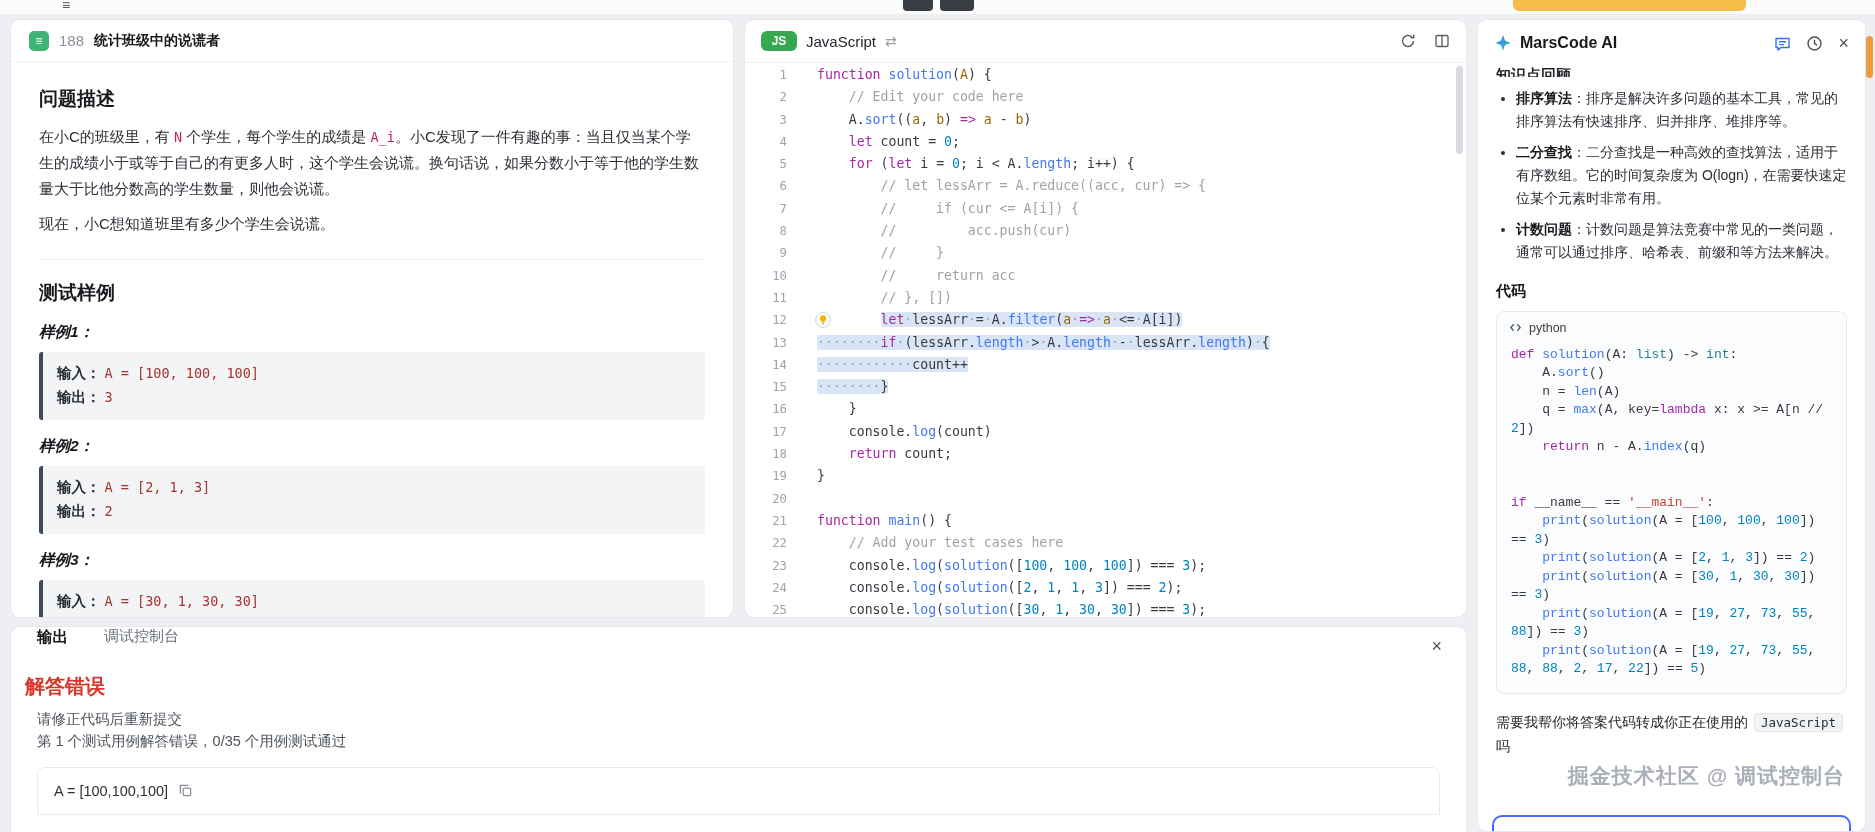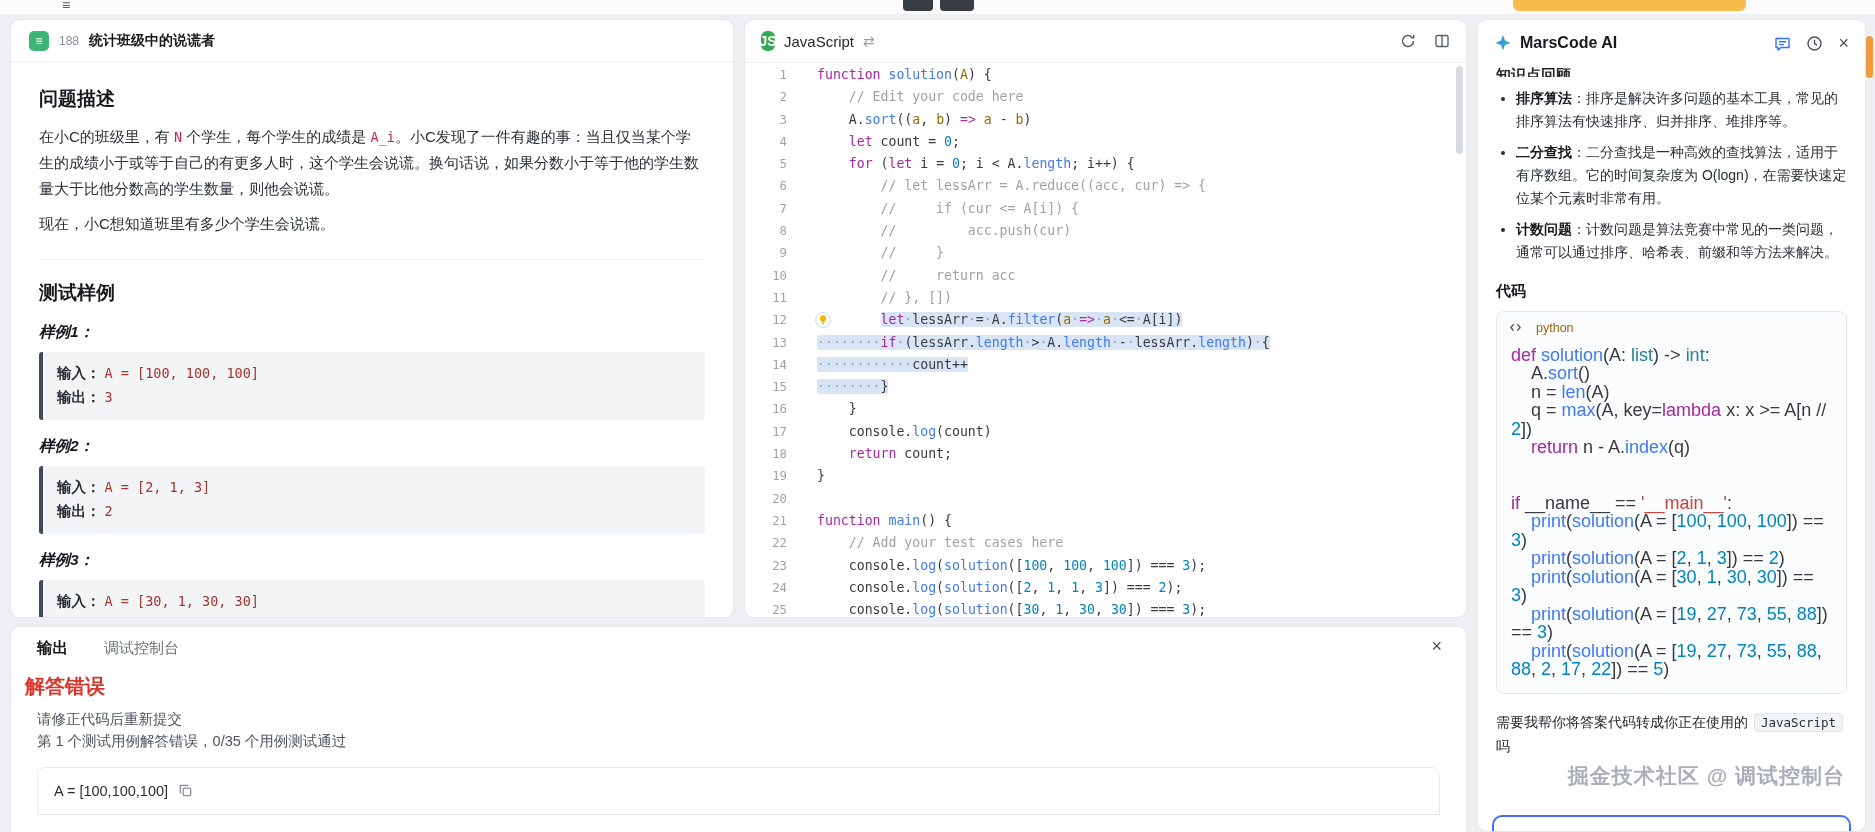--- a/index.html
+++ b/index.html
@@ -20,36 +20,36 @@
   .panel{position:absolute;background:#fff;border:1px solid #e6e8ee;border-radius:10px;overflow:hidden}
   .problem-panel{left:10px;top:19px;width:724px;height:599px}
   .editor-panel{left:744px;top:19px;width:723px;height:599px}
   .console-panel{left:10px;top:626px;width:1457px;height:230px;border-radius:10px 10px 0 0}
   .ai-panel{left:1477px;top:19px;width:389px;height:813px}
 
   
   .pp-head{display:flex;align-items:center;gap:10px;height:42px;padding:0 18px;border-bottom:1px solid #eef0f3}
   .p-badge{width:20px;height:20px;border-radius:5px;background:#3eb575;color:#fff;font-size:12px;
            display:flex;align-items:center;justify-content:center;flex:none}
-  .p-id{color:#8a9099;font-size:12px}
+  .p-id{color:#8a9099;font-size:15px}
   .p-title{font-size:14px;font-weight:700;color:#17191d}
   .pp-body{padding:4px 28px 20px}
   .sec-h{font-size:19px;font-weight:700;margin:20px 0 12px;color:#17191d}
   .desc{font-size:15px;line-height:1.72;margin:10px 0;color:#2a2f36}
   .inline-code{font-family:"DejaVu Sans Mono","Liberation Mono",monospace;font-size:13.5px;color:#c7254e}
   .divider{border:none;border-top:1px solid #eef0f3;margin:22px 0 4px}
   .ex-label{font-style:italic;font-weight:700;font-size:15.5px;margin:16px 0 9px;color:#17191d}
   .ex-block{background:#f3f4f6;border-left:4px solid #3f4a5c;border-radius:3px;padding:10px 14px;font-size:14.5px;line-height:1.65}
   .ex-row{display:flex;gap:4px}
   .ex-lab{font-weight:700;color:#262b33}
   .ex-val{font-family:"DejaVu Sans Mono","Liberation Mono",monospace;font-size:13.5px;color:#a4342e}
 
   
   .ed-head{display:flex;align-items:center;gap:9px;height:43px;padding:0 16px;border-bottom:1px solid #eef0f3}
-  .js-badge{width:14px;height:20px;border-radius:6px;background:#36a852;color:#fff;font-size:14px;font-weight:700;
+  .js-badge{width:36px;height:20px;border-radius:6px;background:#36a852;color:#fff;font-size:12px;font-weight:700;
             display:flex;align-items:center;justify-content:center;flex:none}
   .ed-lang{font-size:15px;color:#23272e}
   .swap{color:#9aa0a8;font-size:14px;cursor:pointer}
   .ed-actions{margin-left:auto;display:flex;gap:18px;align-items:center;color:#586069}
   .code-area{position:absolute;top:44px;left:0;right:0;bottom:0;overflow:hidden;
              font-family:"DejaVu Sans Mono","Liberation Mono",monospace;font-size:13.2px;line-height:22.3px;color:#383a42}
   .code-line{display:flex;height:22.3px;white-space:pre;position:relative}
   .ln{flex:none;width:42px;text-align:right;color:#9da3ad;font-size:12.3px}
   .lt{padding-left:30px}
   .sel{background:#d9e5f5;border-radius:2px}
@@ -59,21 +59,21 @@
   .tk-num{color:#0184bc}
   .tk-cmt{color:#a0a1a7}
   .tk-par{color:#986801}
   .tk-pln{color:#383a42}
   .tk-typ{color:#267f99}
   .tk-str{color:#c5453b}
   .tk-ws{color:#93a7c1}
   .ed-scroll{position:absolute;right:3px;top:46px;width:7px;height:88px;background:#d8dbe0;border-radius:4px}
 
   
-  .console-tabs{display:flex;align-items:center;gap:36px;height:42px;padding:0 26px;position:relative}
+  .console-tabs{display:flex;align-items:flex-start;gap:36px;height:42px;padding:0 26px;position:relative}
   .tab{font-size:15px;color:#6b717a;cursor:pointer}
   .tab.active{font-weight:700;font-size:15.5px;color:#15171b}
   .console-close{position:absolute;right:24px;top:9px;font-size:18px;color:#4a4f57;cursor:pointer}
   .err-title{color:#d8362a;font-size:20px;font-weight:700;margin:4px 0 8px;padding:0 14px}
   .err-line{color:#4e545c;font-size:14.5px;line-height:1.55;padding:0 26px}
   .io-box{margin:14px 26px 0;border:1px solid #e7e9ee;border-radius:8px 8px 0 0;overflow:hidden}
   .io-head{background:#f6f7f9;border-bottom:1px solid #eceef2;padding:10px 16px;font-size:14.5px;color:#23272e}
   .io-body{display:flex;align-items:center;gap:10px;padding:15px 16px;background:#fff;font-size:14.5px;color:#2a2f36}
 
   
@@ -81,22 +81,22 @@
   .ai-title{font-weight:700;font-size:16px;color:#17191d}
   .ai-actions{margin-left:auto;display:flex;gap:15px;align-items:center;color:#4a4f57}
   .ai-x{font-size:18px;cursor:pointer;line-height:1}
   .ai-body{position:absolute;top:46px;left:0;right:0;bottom:0;padding:0 18px;overflow:hidden}
   .partial-line{font-weight:700;font-size:15px;height:11px;overflow:hidden;color:#1f2329}
   .ai-bullets{margin:10px 0 0;padding-left:20px}
   .ai-bullets li{margin:9px 0;font-size:14px;line-height:1.62;color:#2a2f36}
   .ai-bullets b{color:#17191d}
   .code-heading{font-size:15px;font-weight:700;margin:18px 0 10px;color:#17191d}
   .ai-codeblock{border:1px solid #e6e8ec;border-radius:8px;background:#fbfcfd}
-  .cb-head{display:flex;align-items:center;gap:14px;padding:9px 12px;color:#a16207;font-size:12.5px}
-  .cb-code{padding:2px 14px 14px;font-family:Liberation Sans, sans-serif;font-size:18px;
+  .cb-head{display:flex;align-items:center;gap:7px;padding:9px 12px;color:#404040;font-size:12.5px}
+  .cb-code{padding:2px 14px 14px;font-family:Liberation Mono, monospace;font-size:13px;
            line-height:18.5px;white-space:pre-wrap;overflow-wrap:anywhere;color:#383a42}
   .py-line{min-height:18.5px}
   .ai-question{margin:16px 0 16px;font-size:14px;line-height:1.75;color:#25272c}
   .chip{font-family:"DejaVu Sans Mono","Liberation Mono",monospace;font-size:12.5px;background:#f2f3f5;
         border:1px solid #e2e5ea;border-radius:4px;padding:1px 6px;color:#2a2f36;margin:0 2px}
   .watermark{position:absolute;right:20px;top:742px;font-size:21px;font-weight:700;color:#a9aeb8;
              white-space:nowrap;letter-spacing:1px;z-index:3}
   .ai-input{position:absolute;left:14px;right:14px;top:795px;height:52px;border:2px solid #4569ff;
             border-radius:10px;background:#fff;z-index:3}
   svg{display:block}

